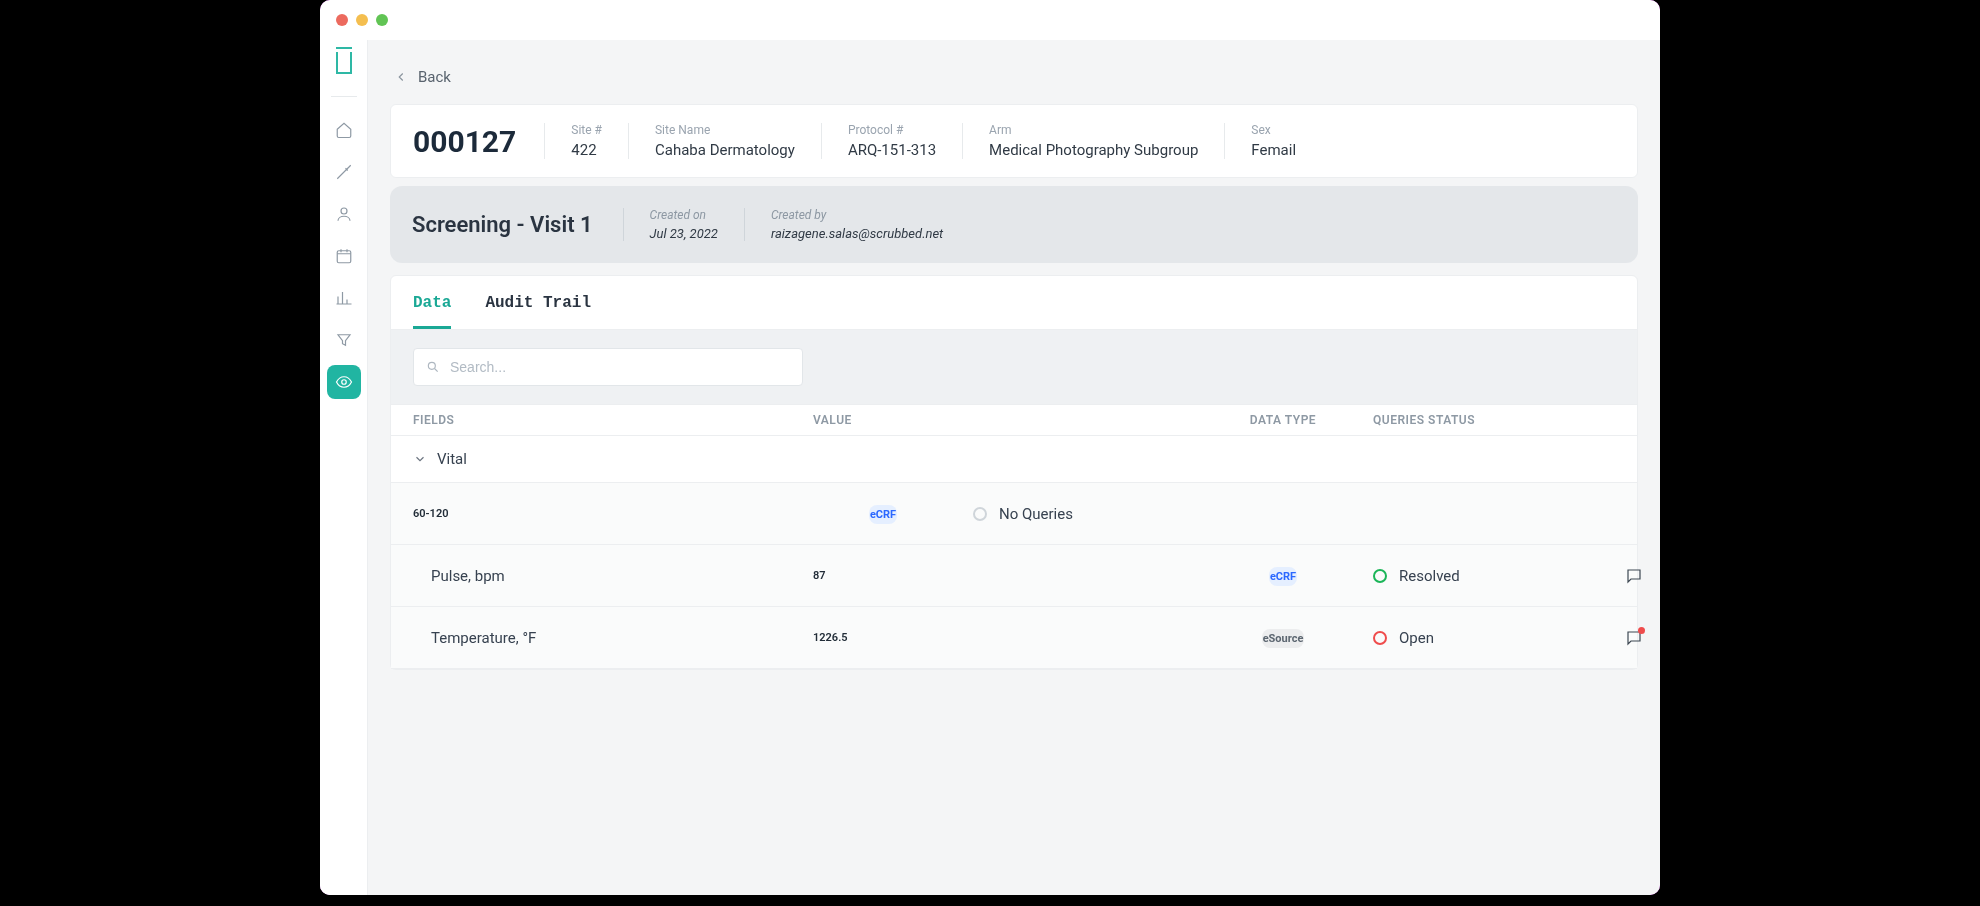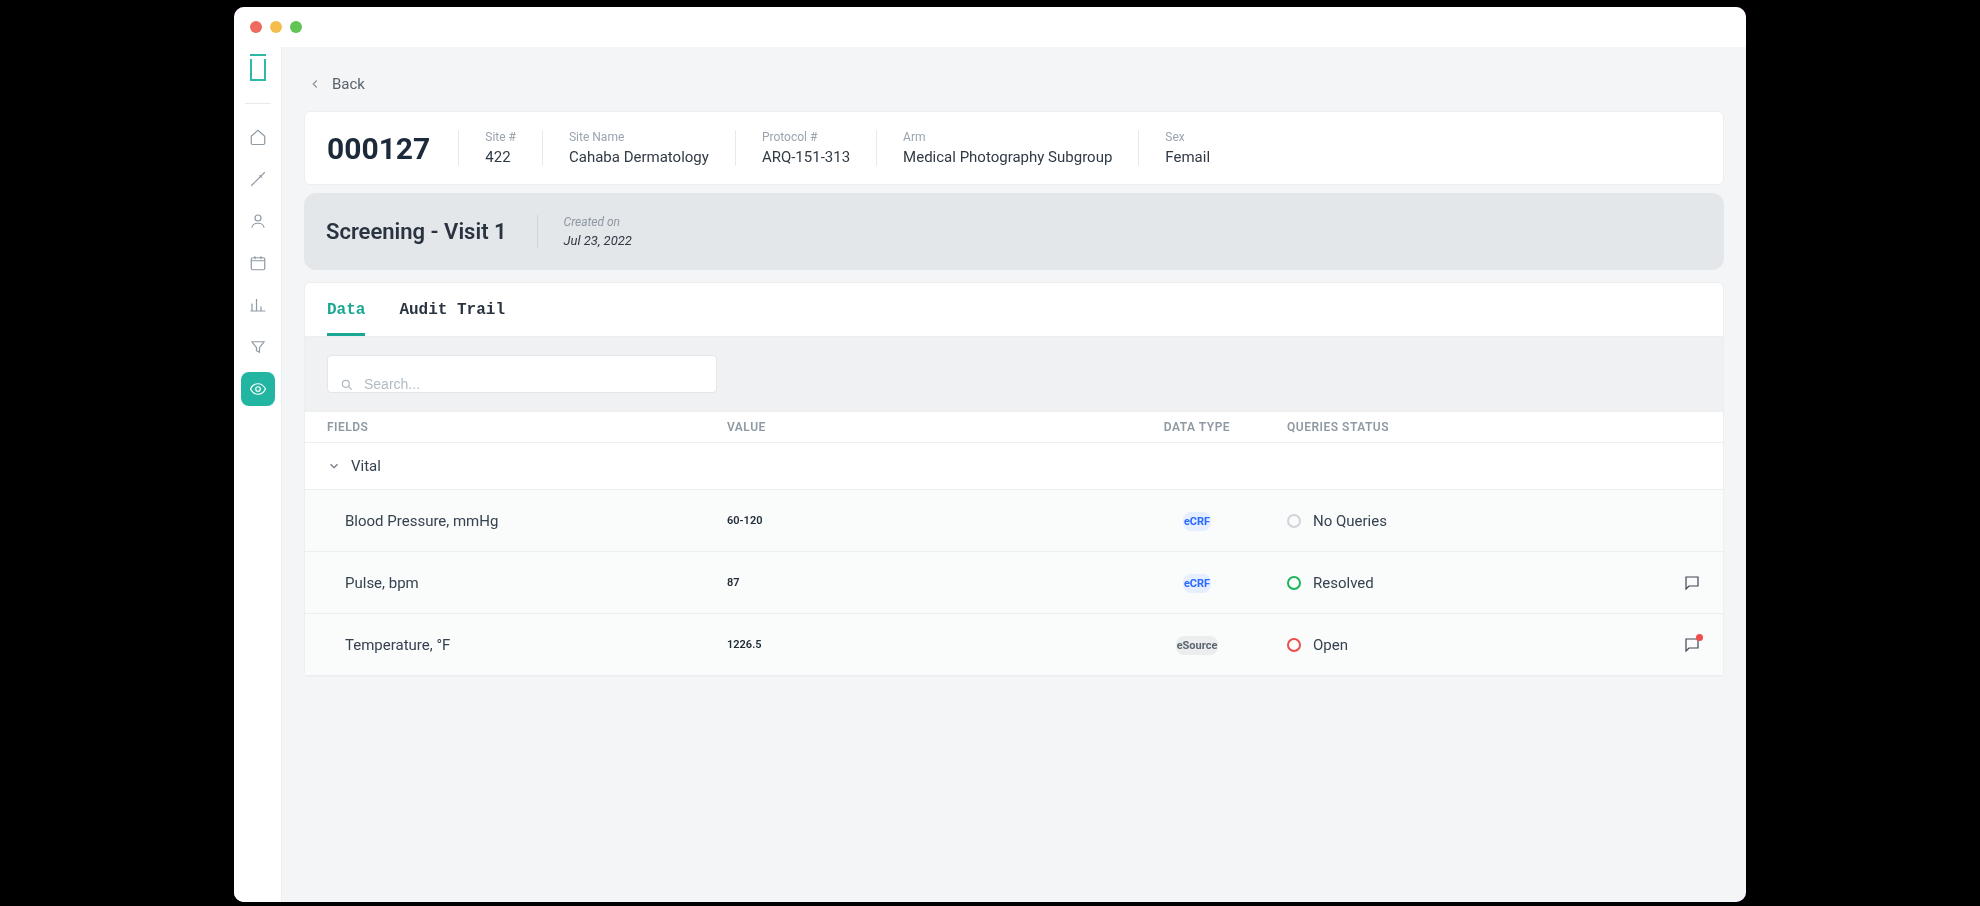--- a/index.html
+++ b/index.html
@@ -5,22 +5,22 @@
   * { box-sizing: border-box; margin: 0; padding: 0; }
   body {
     font-family: -apple-system, BlinkMacSystemFont, "Segoe UI", Roboto, Helvetica, Arial, sans-serif;
     background: #000;
     display: flex;
     justify-content: center;
     align-items: flex-start;
     min-height: 100vh;
   }
   .window {
-    width: 1512px;
-    margin: 7px auto 0;
+    width: 1340px;
+    margin: 0 auto 0;
     background: #d946ef;
     border-radius: 10px;
     overflow: hidden;
     box-shadow: 0 10px 60px rgba(0,0,0,0.4);
   }
   .titlebar {
     height: 40px;
     display:flex;
     align-items:center;
     padding: 0 16px;
@@ -94,21 +94,21 @@
     display:flex;gap:34px;padding:18px 22px 0;border-bottom:1px solid #eceef0;font-family:Liberation Mono, monospace;
   }
   .tab{
     padding-bottom:14px;font-size:16px;font-weight:600;color:#2a3441;cursor:pointer;border-bottom:3px solid transparent;
   }
   .tab.active{color:#1aa895;border-bottom-color:#1aa895;}
   .search-wrap{
     background:#eff1f3;margin:0;padding:18px 22px;border-bottom:1px solid #eceef0;
   }
   .search{
-    width:390px;background:#fff;border:1px solid #e2e6e9;border-radius:4px;display:flex;align-items:flex-end;padding:0 12px;height:38px;gap:10px;
+    width:390px;background:#fff;border:1px solid #e2e6e9;border-radius:4px;display:flex;align-items:center;padding:0 12px;height:38px;gap:10px;
   }
   .search svg{width:14px;height:14px;stroke:#aeb7c0;fill:none;stroke-width:2;}
   .search input{border:none;outline:none;font-size:14px;color:#55606b;flex:1;background:transparent;}
   .search input::placeholder{color:#b2bbc4;}
   .thead{
     display:flex;padding:8px 22px;font-size:12px;letter-spacing:.5px;color:#8e99a4;text-transform:uppercase;font-weight:600;
     border-bottom:1px solid #eceef0;
   }
   .col-field{flex:0 0 400px;}
   .col-value{flex:0 0 380px;}
@@ -232,20 +232,24 @@
           </div>
         </div>
       </div>
 
       <div class="visit-bar">
         <div class="visit-title">Screening - Visit 1</div>
         <div class="vb-meta">
           <div class="label">Created on</div>
           <div class="value">Jul 23, 2022</div>
         </div>
+        <div class="vb-meta">
+          <div class="label">Created by</div>
+          <div class="value">raizagene.salas@scrubbed.net</div>
+        </div>
       </div>
 
       <div class="content-card">
         <div class="tabs">
           <div class="tab active">Data</div>
           <div class="tab">Audit Trail</div>
         </div>
 
         <div class="search-wrap">
           <div class="search">
@@ -266,21 +270,20 @@
         </div>
 
         <div class="group-row">
           <svg viewBox="0 0 24 24">
               <path d="M6 9l6 6 6-6"></path>
             </svg>
           <span>Vital</span>
         </div>
 
         <div class="row">
-          <div class="field">Blood Pressure, mmHg</div>
           <div class="value">60-120</div>
           <div class="type">
             <span class="pill ecrf">eCRF</span>
           </div>
           <div class="status">
             <span class="status-dot none"></span>
             <span>No Queries</span>
           </div>
           <div class="act"></div>
         </div>

